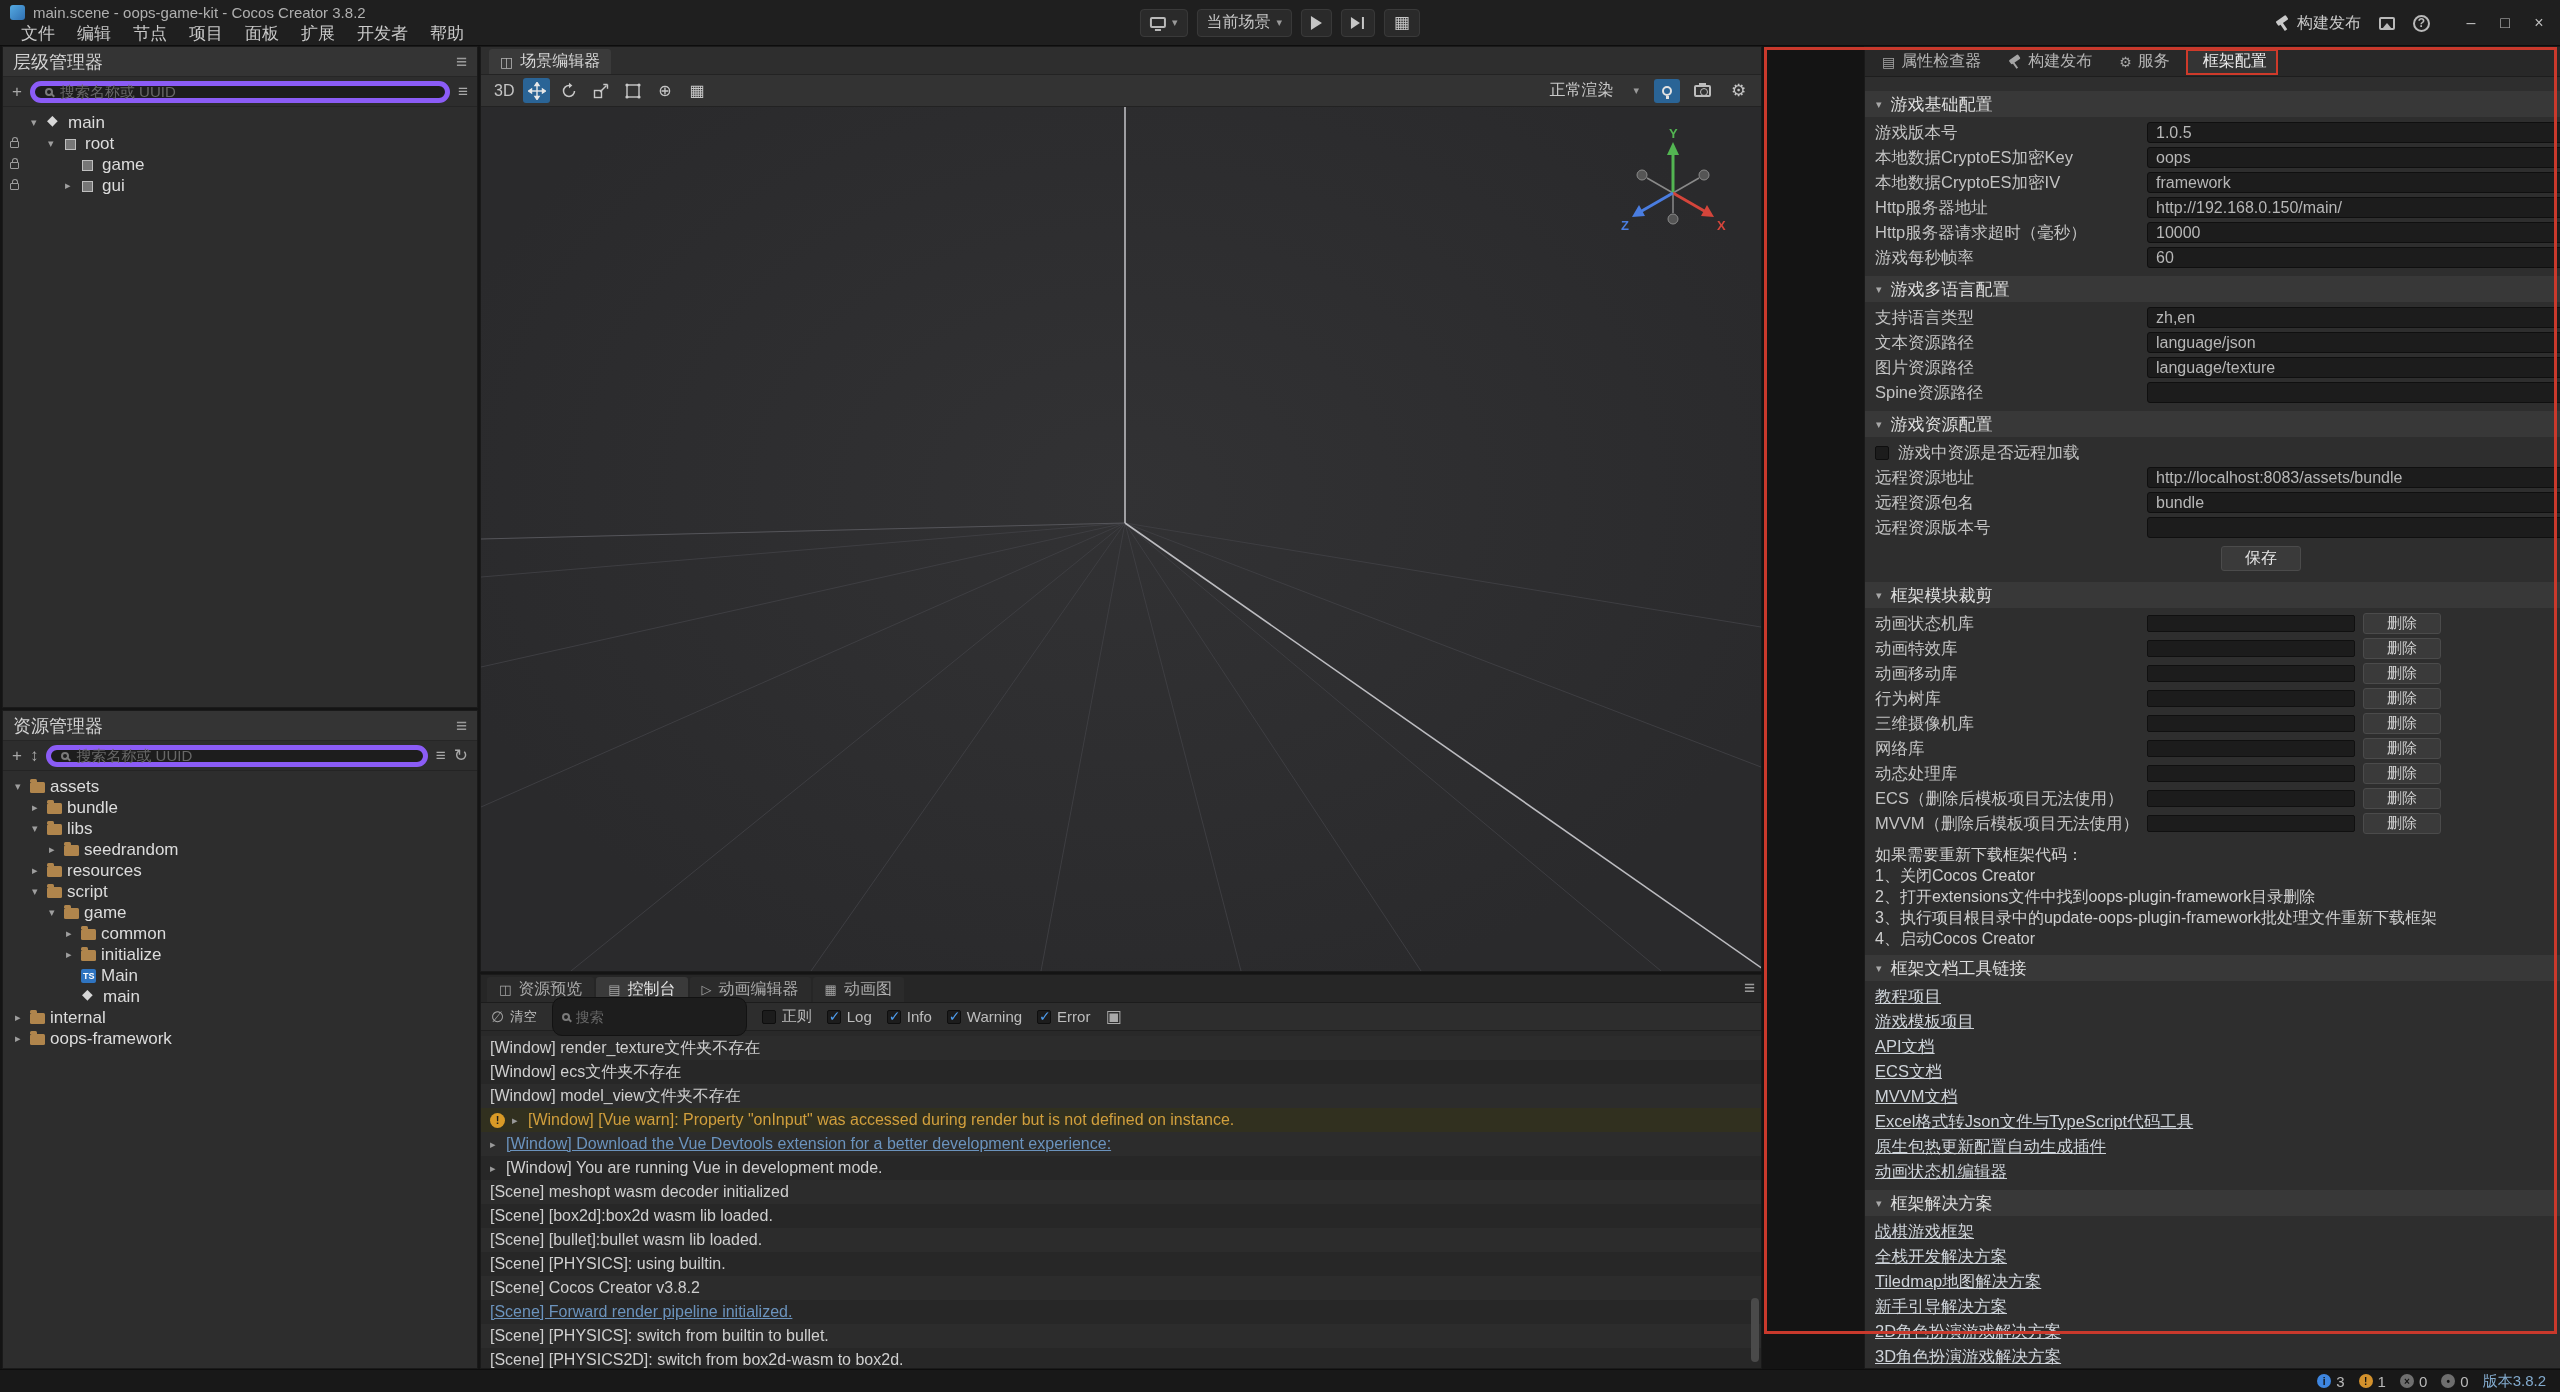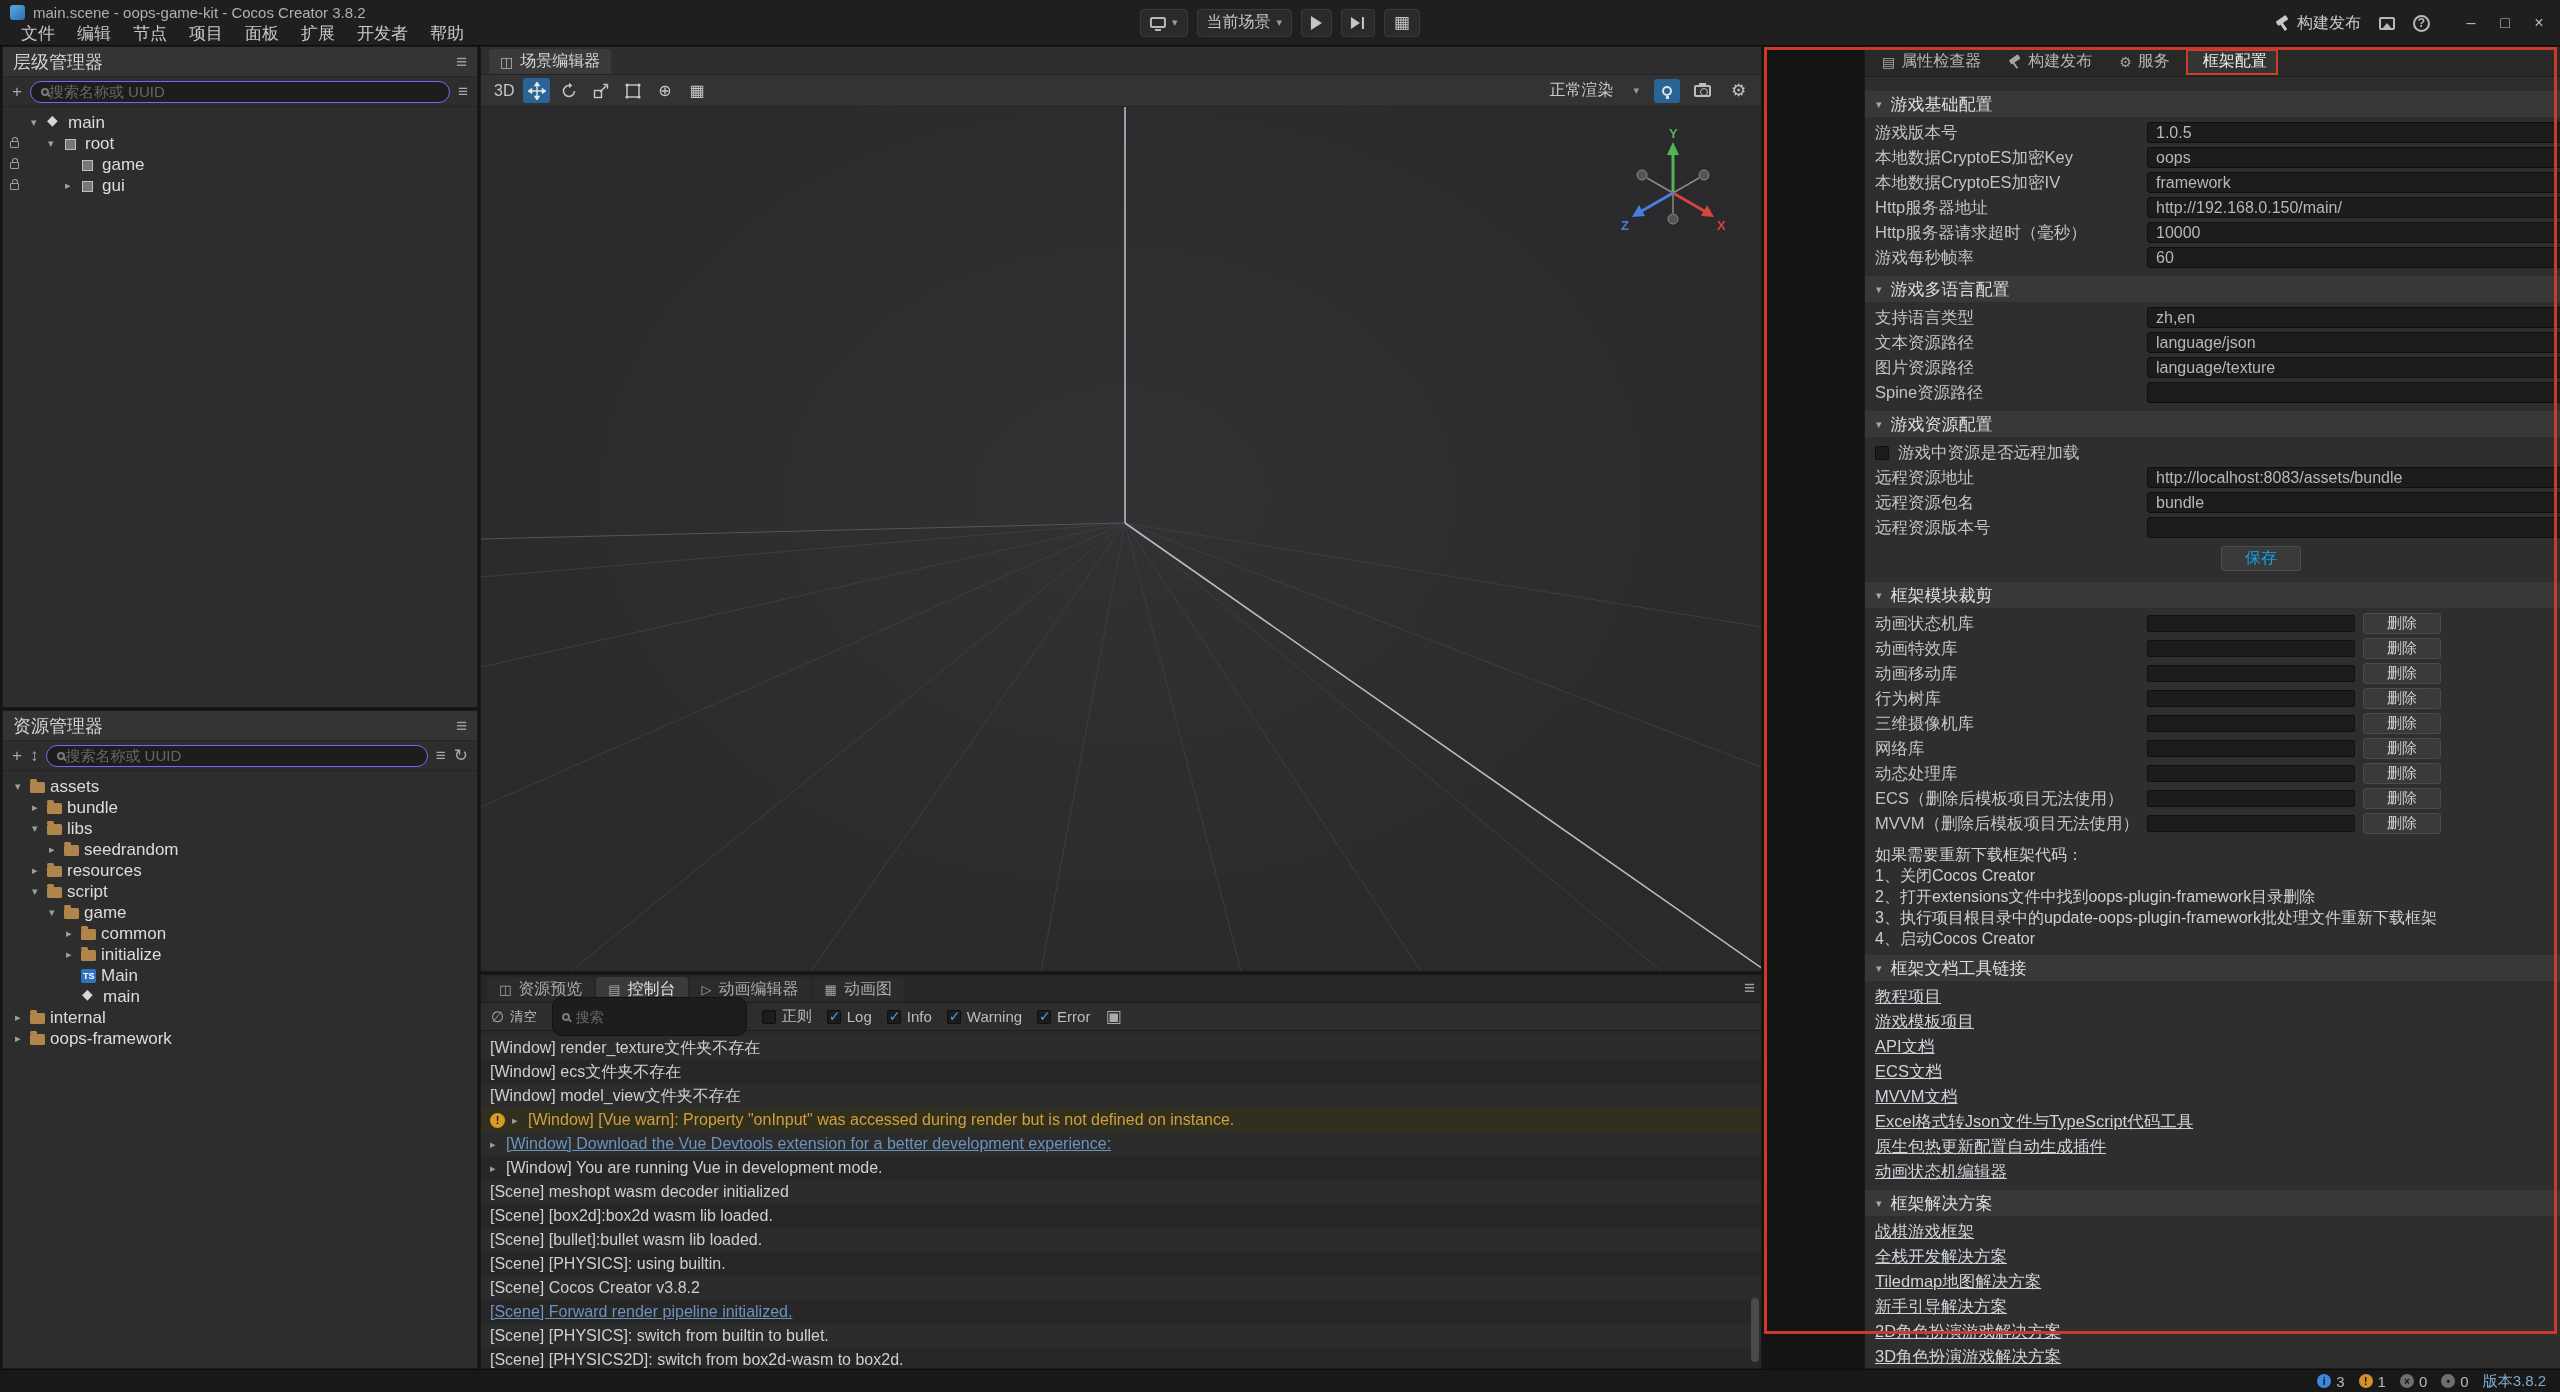--- a/index.html
+++ b/index.html
@@ -35,21 +35,21 @@
   .image-icon::after{content:"";position:absolute;bottom:-1px;left:1px;border-left:5px solid transparent;border-right:5px solid transparent;border-bottom:6px solid #b9b9b9;}
   .help-icon{width:17px;height:17px;border:2px solid #b9b9b9;border-radius:50%;display:flex;align-items:center;justify-content:center;font-size:12px;color:#b9b9b9;font-weight:bold;}
   .win-controls{display:flex;align-items:center;gap:4px;margin-left:8px;}
   .win-btn{width:30px;height:30px;display:flex;align-items:center;justify-content:center;color:#bdbdbd;font-size:16px;}
   
   .panel{position:absolute;background:#2d2d2d;border:1px solid #1a1a1a;display:flex;flex-direction:column;overflow:hidden;}
   .panel-header{height:30px;background:#343434;display:flex;align-items:center;padding:0 10px;font-size:18px;color:#d4d4d4;flex:none;border-bottom:1px solid #262626;}
   .hamburger{margin-left:auto;color:#9a9a9a;font-size:19px;line-height:1;}
   .panel-toolbar{height:30px;display:flex;align-items:center;gap:8px;padding:0 9px;background:#2d2d2d;border-bottom:1px solid #242424;flex:none;color:#9f9f9f;}
   .tb-icon{color:#a9a9a9;font-size:17px;line-height:1;flex:none;}
-  .search-box{flex:1;height:22px;background:#1d1d1d;border:1px solid #8b5cf6;border-radius:11px;display:flex;align-items:center;padding:0 10px;}
+  .search-box{flex:1;height:22px;background:#1d1d1d;border:5px solid #8b5cf6;border-radius:11px;display:flex;align-items:center;gap:7px;padding:0 10px;}
   .search-box input{flex:1;background:none;border:none;outline:none;color:#9a9a9a;font-size:15px;font-family:inherit;}
   .search-box input::placeholder{color:#676767;}
   .lens-icon{width:8px;height:8px;border:2px solid #7a7a7a;border-radius:50%;position:relative;flex:none;}
   .lens-icon::after{content:"";position:absolute;width:5px;height:2px;background:#7a7a7a;transform:rotate(45deg);right:-4px;bottom:-2px;}
   
   .tree{flex:1;overflow:hidden;padding-top:5px;}
   .tree-row{position:relative;height:21px;display:flex;align-items:center;padding-left:calc(28px + var(--indent,0)*17px);font-size:17px;color:#dcdcdc;white-space:nowrap;}
   .assets-panel .tree-row{padding-left:calc(12px + var(--indent,0)*17px);}
   .chevron{width:15px;flex:none;color:#9f9f9f;font-size:11px;}
   .node-icon{width:17px;height:13px;margin-right:5px;position:relative;flex:none;}
@@ -129,21 +129,21 @@
   .itab-icon.build::after{content:"";position:absolute;top:6px;left:6px;width:2px;height:8px;background:#a5a5a5;transform:rotate(-35deg);}
   .inspector-body{flex:1;padding:8px 10px 0 10px;position:relative;overflow:hidden;}
   .section-header{display:flex;align-items:center;gap:9px;height:26px;background:#383838;margin:6px -10px 3px -10px;padding:0 11px;color:#dedede;font-size:17px;white-space:nowrap;}
   .sec-chevron{font-size:11px;color:#a8a8a8;}
   .field-row{display:flex;align-items:center;height:25px;}
   .field-label{width:272px;flex:none;font-size:16.5px;color:#c3c3c3;white-space:nowrap;overflow:hidden;}
   .field-input{flex:1;height:21px;background:#1c1c1c;border:1px solid #0f0f0f;border-radius:3px;display:flex;align-items:center;padding:0 8px;font-size:16px;color:#b7b7b7;white-space:nowrap;overflow:hidden;}
   .checkbox-row{display:flex;align-items:center;height:25px;gap:9px;}
   .checkbox-row .field-label{width:auto;}
   .save-row{height:36px;display:flex;align-items:center;justify-content:center;}
-  .btn{background:#3a3a3a;border:1px solid #4b4b4b;border-radius:3px;color:#0ea5e9;font-size:16px;font-family:inherit;}
+  .btn{background:#3a3a3a;border:1px solid #4b4b4b;border-radius:3px;color:#e5e5e5;font-size:16px;font-family:inherit;}
   .save-btn{width:80px;height:25px;}
   .module-row{display:flex;align-items:center;height:25px;}
   .module-label{width:272px;flex:none;font-size:16.5px;color:#c3c3c3;white-space:nowrap;overflow:hidden;}
   .module-bar{width:208px;height:17px;background:#1c1c1c;border:1px solid #101010;border-radius:2px;flex:none;}
   .module-delete{width:78px;height:21px;margin-left:8px;font-size:15px;color:#cfcfcf;}
   .notes{margin-top:8px;}
   .note-line{height:21px;line-height:21px;font-size:16px;color:#cfcfcf;white-space:nowrap;overflow:hidden;}
   .links{margin-top:2px;}
   .doc-link{display:block;height:25px;line-height:25px;font-size:16.5px;color:#ced3d9;text-decoration:underline;white-space:nowrap;cursor:pointer;}
   .ins-scroll-thumb{position:absolute;right:2px;top:1053px;width:8px;height:26px;background:#4a6078;border-radius:4px;}

